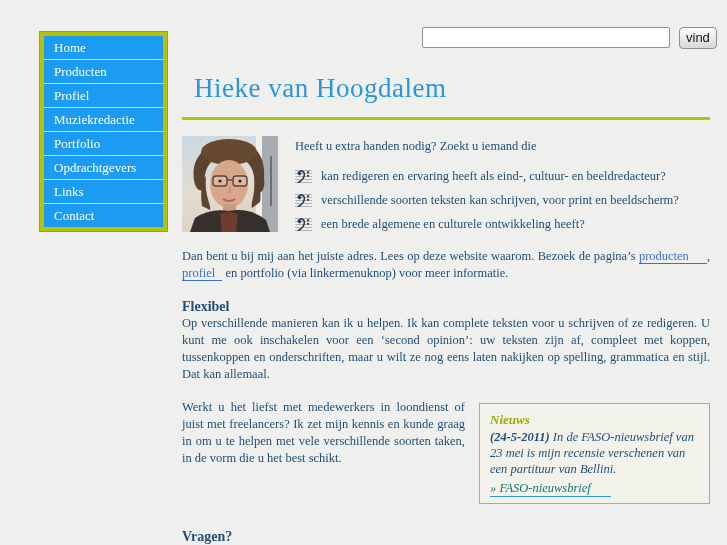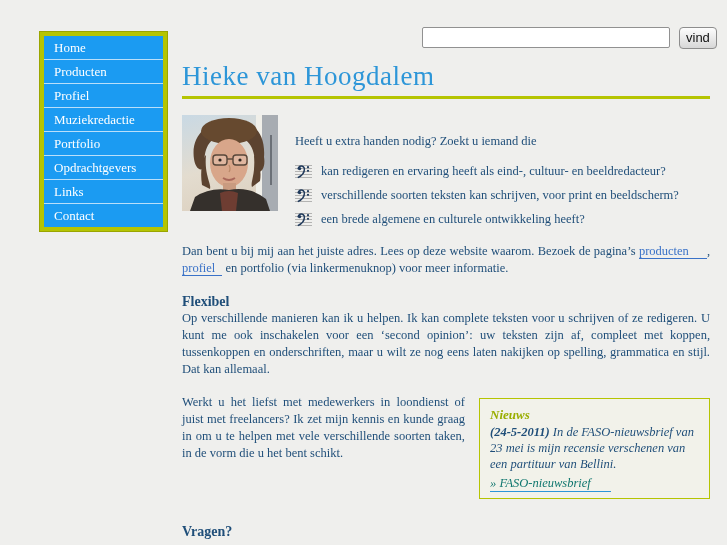--- a/index.html
+++ b/index.html
@@ -42,29 +42,29 @@
     font-family:"Liberation Sans", sans-serif;font-size:13px;color:#111;
     background:linear-gradient(#fdfdfd,#d7d7d7);
     border:1px solid #8d8d8d;border-radius:4px;
     padding:2px 6px 3px 6px;
     cursor:pointer;
   }
 
   
   .main{position:absolute;left:182px;top:60px;width:528px;font-size:12.5px;line-height:17px;}
   h1.site-title{
-    margin:0;font-size:27px;line-height:33px;font-weight:normal;
+    margin:12px;font-size:27px;line-height:33px;font-weight:normal;
     color:#2d96d8;letter-spacing:0.5px;
   }
   .title-rule{height:3px;background:#b5c402;margin:3px 0 16px 0;}
 
   .intro{overflow:hidden;}
   .portrait{float:left;width:96px;height:96px;margin:0 17px 4px 0;}
   .intro-text{overflow:hidden;padding-top:2px;}
-  .intro-lead{margin:16px 0 13px 0;}
+  .intro-lead{margin:0 0 13px 0;}
   .bullet-row{display:flex;align-items:center;margin-bottom:7px;}
   .bullet-icon{width:17px;height:17px;margin-right:9px;flex:0 0 auto;}
   .clear{clear:both;}
 
   p.body-p{margin:8px 0 0 0;text-align:justify;}
   h2.sub-h{font-size:14px;font-weight:bold;margin:16px 0 0 0;line-height:17px;}
   h2.sub-h + p.body-p{margin-top:0;}
 
   a.lnk{color:#3a72c8;text-decoration:none;border-bottom:1px solid #3a72c8;cursor:pointer;}
   .ext-lg{padding-right:18px;}
@@ -201,21 +201,21 @@
     <h2 class="sub-h">Flexibel</h2>
     <p class="body-p">Op verschillende manieren kan ik u helpen. Ik kan complete teksten voor u schrijven of ze redigeren. U kunt me ook inschakelen voor een ‘second opinion’: uw teksten zijn af, compleet met koppen, tussenkoppen en onderschriften, maar u wilt ze nog eens laten nakijken op spelling, grammatica en stijl. Dat kan allemaal.</p>
 
     <div class="news-flow">
       <aside class="news-box">
         <p class="news-heading">Nieuws</p>
         <span class="news-date">(24-5-2011)</span><span> In de FASO-nieuwsbrief van 23 mei is mijn recensie verschenen van een partituur van Bellini.</span><br>
         <a class="news-link">» FASO-nieuwsbrief</a>
       </aside>
 
-      <p class="body-p" style="margin-top:16px;">Werkt u het liefst met medewerkers in loondienst of juist met freelancers? Ik zet mijn kennis en kunde graag in om u te helpen met vele verschillende soorten taken, in de vorm die u het bent schikt.</p>
+      <p class="body-p" style="margin-top:16px;">Werkt u het liefst met medewerkers in loondienst of juist met freelancers? Ik zet mijn kennis en kunde graag in om u te helpen met vele verschillende soorten taken, in de vorm die u het best schikt.</p>
       <div class="clear"></div>
     </div>
 
     <h2 class="sub-h">Vragen?</h2>
 
   </main>
 
 </div>
 
 </body></html>

